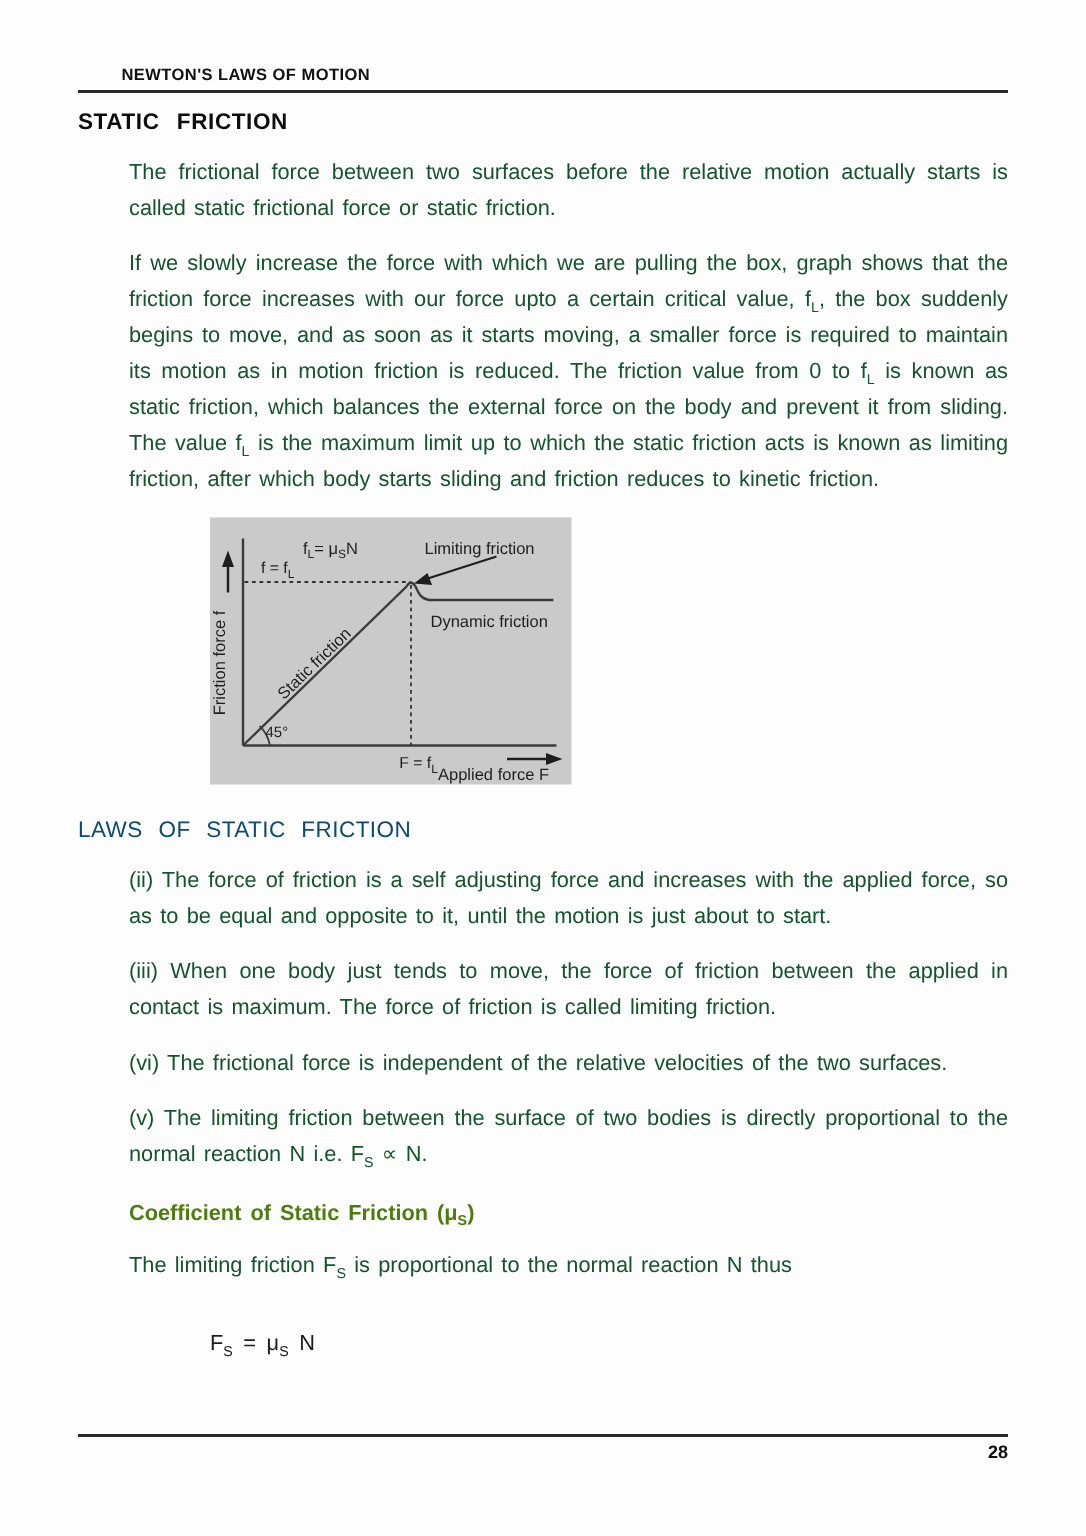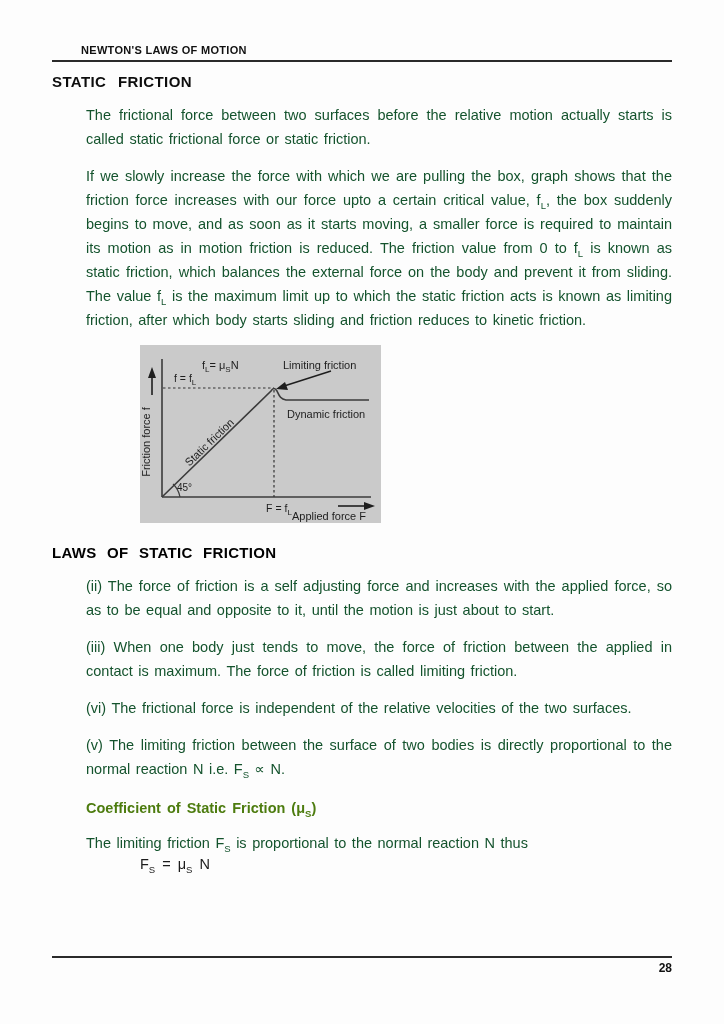--- a/index.html
+++ b/index.html
@@ -53,35 +53,35 @@
   .figure-wrap { margin: 13px 0 0 88px; }
   .figure-box {
     width: 241px;
     height: 178px;
     background: #cacaca;
   }
 
   .section-heading {
     margin-top: 17px;
     font-size: 15px;
-    font-weight: bold;
+    font-weight: normal;
     word-spacing: 6px;
     letter-spacing: 0.3px;
-    color: #000000;
+    color: #0c4a6e;
   }
   .sub-heading {
     margin-top: 19px;
     margin-left: 34px;
     font-size: 14.5px;
     font-weight: bold;
     word-spacing: 2px;
     color: #4d7c0f;
   }
   .formula {
-    margin-top: 1px;
+    margin-top: 32px;
     margin-left: 88px;
     font-size: 14.5px;
     word-spacing: 3px;
     color: #1c1c1c;
   }
 
   .footer-rule {
     position: absolute;
     left: 52px;
     right: 52px;

